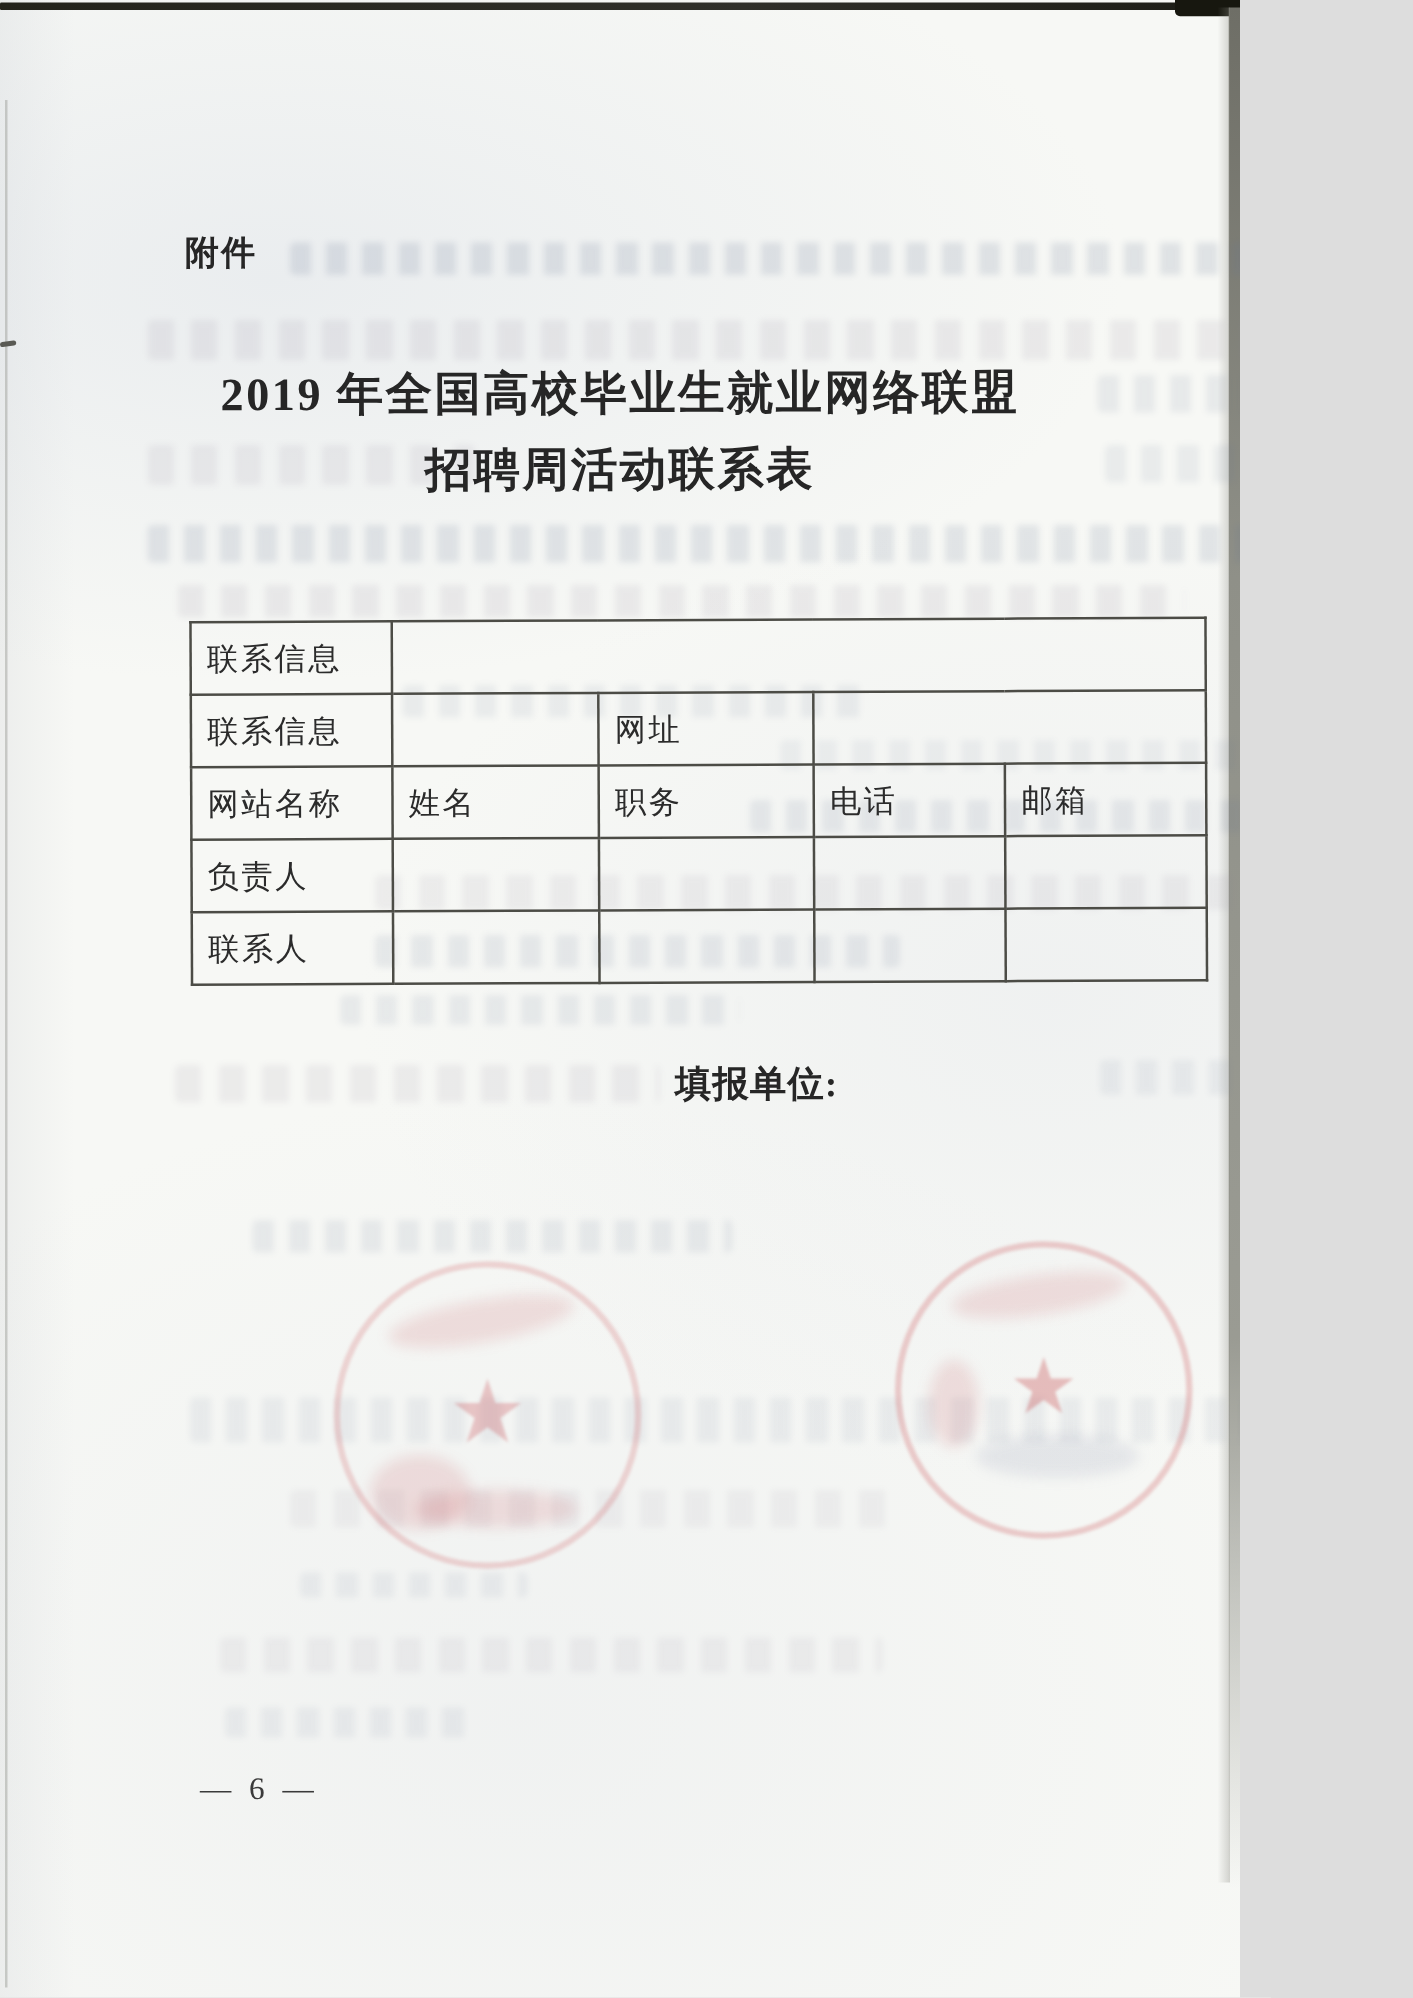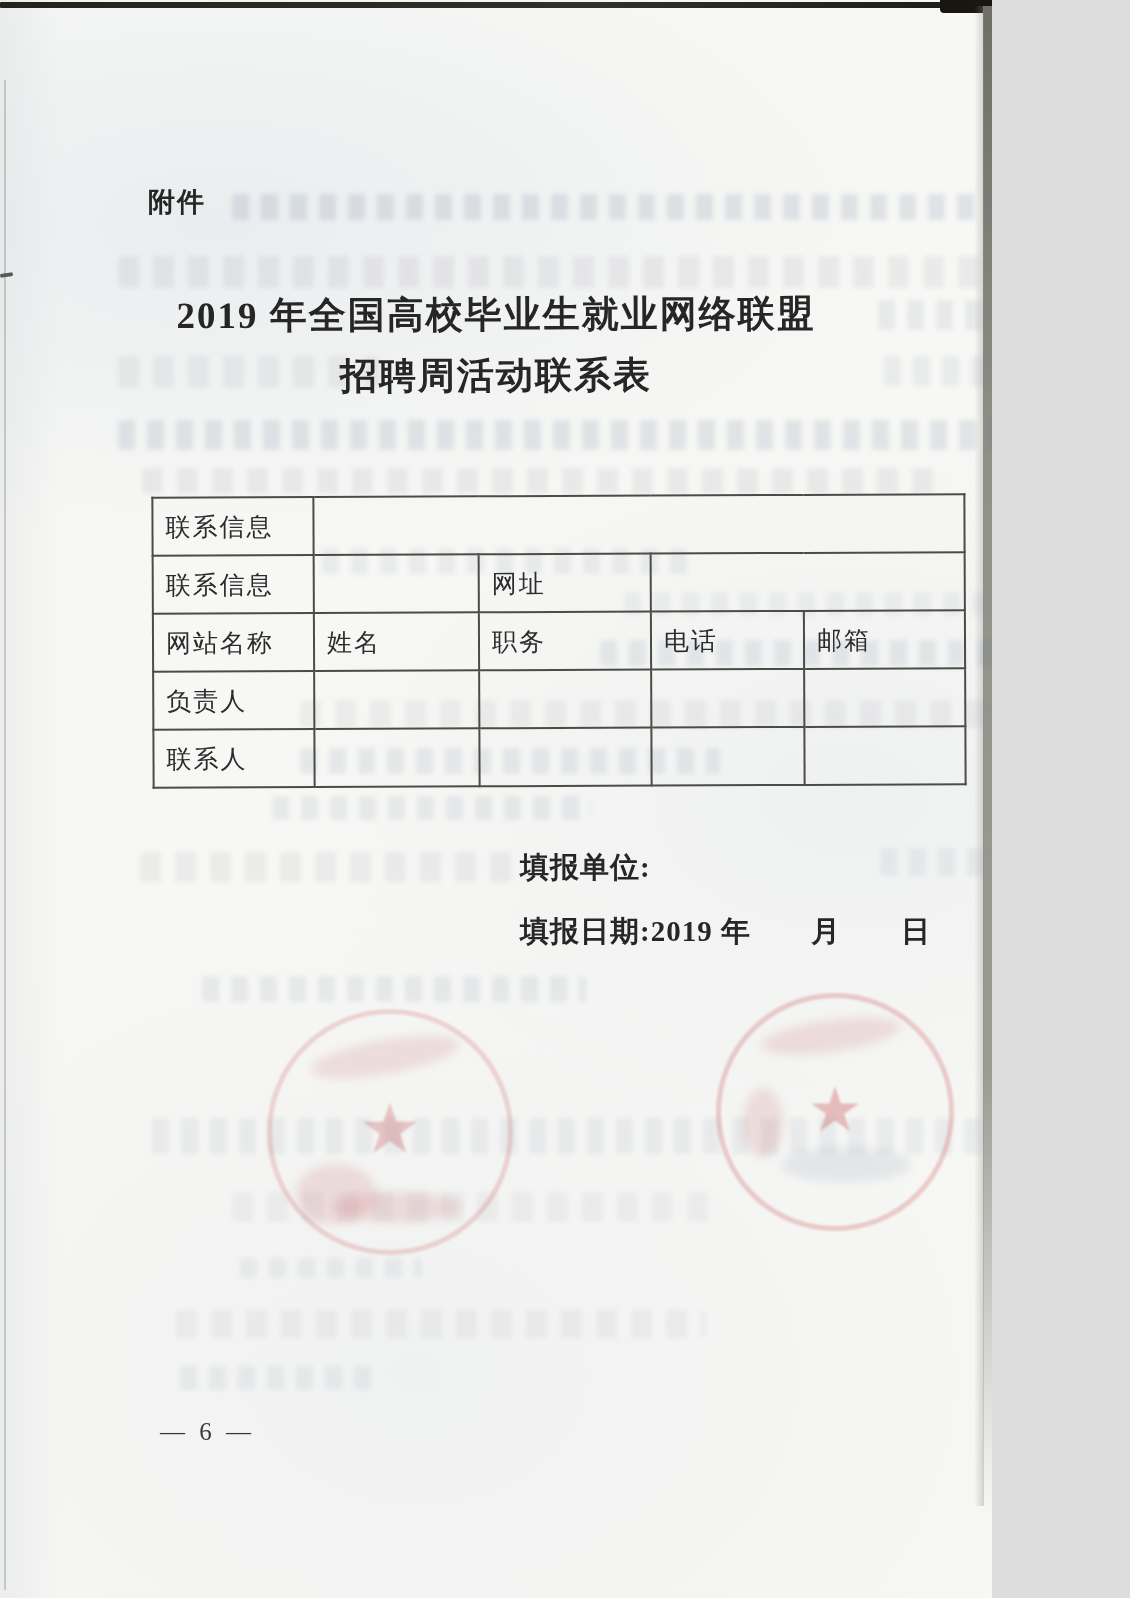--- a/index.html
+++ b/index.html
@@ -32,21 +32,21 @@
   .title{position:absolute;left:0;width:100%;text-align:center;font-weight:700;font-size:37px;letter-spacing:2px;transform:rotate(-.2deg);}
   .title1{top:290px;}
   .title2{top:351px;}
   
   table.form{position:absolute;left:152px;top:495px;width:812px;height:292px;
     border-collapse:collapse;table-layout:fixed;transform:rotate(-.25deg);}
   table.form td{border:2px solid var(--table-border,#4c4c46);vertical-align:middle;
     padding:0 0 0 12px;font-size:25px;letter-spacing:2px;color:#2b2b2b;}
   table.form tr{height:58px;}
   
-  .fill{position:absolute;left:520px;font-weight:700;font-size:29px;letter-spacing:1px;}
+  .fill{position:absolute;left:540px;font-weight:700;font-size:29px;letter-spacing:1px;}
   .fill.unit{top:848px;}
   .fill.date{top:912px;}
   .pageno{position:absolute;left:160px;top:1418px;font-size:25px;letter-spacing:4px;color:#3a3a3a;}
   
   .stamp{position:absolute;border-radius:50%;filter:blur(1.3px);}
   .stamp.l{left:267px;top:1009px;width:236px;height:236px;border:5px solid rgba(204,82,86,.22);}
   .stamp.r{left:716px;top:993px;width:228px;height:228px;border:5px solid rgba(204,82,86,.27);}
   .stamp .star{position:absolute;left:50%;top:50%;transform:translate(-50%,-54%);color:rgba(198,70,74,.28);font-family:"DejaVu Sans",sans-serif;line-height:1;}
   .stamp.l .star{font-size:70px;}
   .stamp.r .star{font-size:62px;color:rgba(198,70,74,.33);}
@@ -133,21 +133,20 @@
       <td>联系人</td>
       <td></td>
       <td></td>
       <td></td>
       <td></td>
     </tr>
   </tbody>
     </table>
 
   <div class="fill unit">填报单位:</div>
-  <div class="fill date">填报日期:2019 年　　月　　日</div>
 
   <div class="pageno">— 6 —</div>
 
   <div class="stamp l">
     <span class="star">★</span>
     <i class="smudge s1"></i>
     <i class="smudge s2"></i>
     <i class="smudge s3"></i>
   </div>
   <div class="stamp r">

